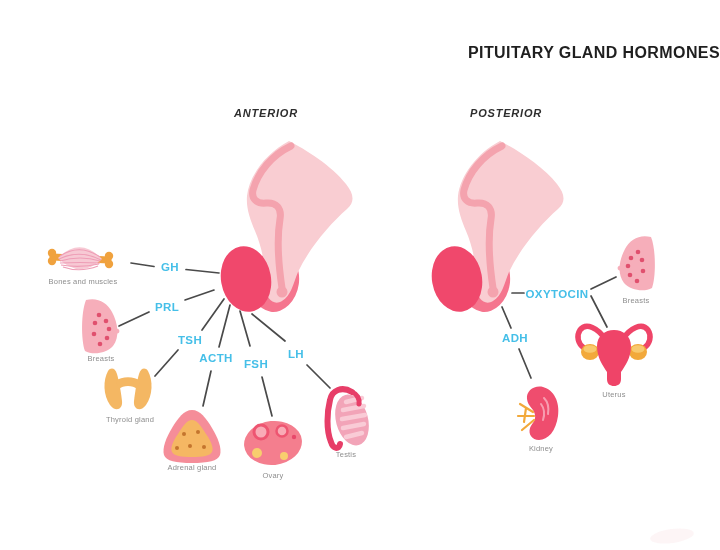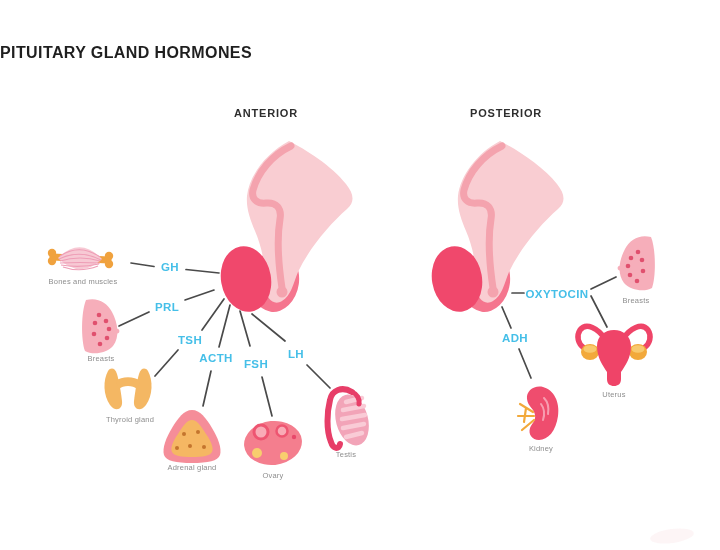--- a/index.html
+++ b/index.html
@@ -1,26 +1,26 @@
 <!DOCTYPE html>
 <html><head>
 <meta charset="utf-8">
 <style>
   html,body { margin:0; padding:0; background:#ffffff; }
   #canvas {
     position:relative; width:720px; height:550px; background:#ffffff;
     font-family:"Liberation Sans", sans-serif; overflow:hidden;
   }
   .title {
-    position:absolute; left:0; right:0; top:44px; text-align:left;
+    position:absolute; left:0; right:0; top:44px; text-align:right;
     font-size:16px; font-weight:bold; color:#1f1f1f; letter-spacing:.4px;
   }
   .section-label {
     position:absolute; top:107px; width:120px; text-align:center;
-    font-size:11px; font-weight:bold; color:#2e2e2e; letter-spacing:.8px;
+    font-size:11px; font-weight:bold; color:#2e2e2e; letter-spacing:.8px;font-style:italic;
   }
   .section-anterior  { left:206px; }
   .section-posterior { left:446px;text-align:center; }
   svg.diagram { position:absolute; left:0; top:0; }
   .hormone-label {
     font-family:"Liberation Sans", sans-serif; font-size:11.5px; font-weight:bold;
     fill:#45BFE8; letter-spacing:.4px; text-anchor:middle;
   }
   .organ-label {
     font-family:"Liberation Sans", sans-serif; font-size:7.5px;

